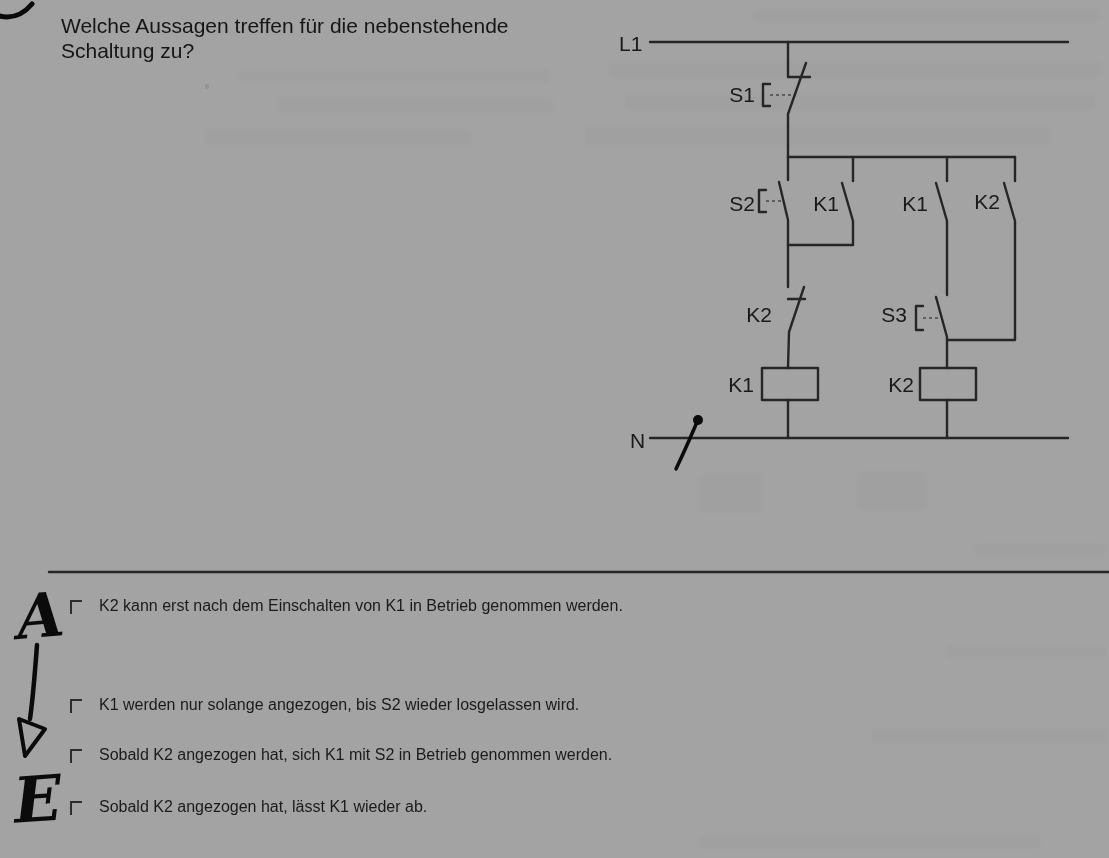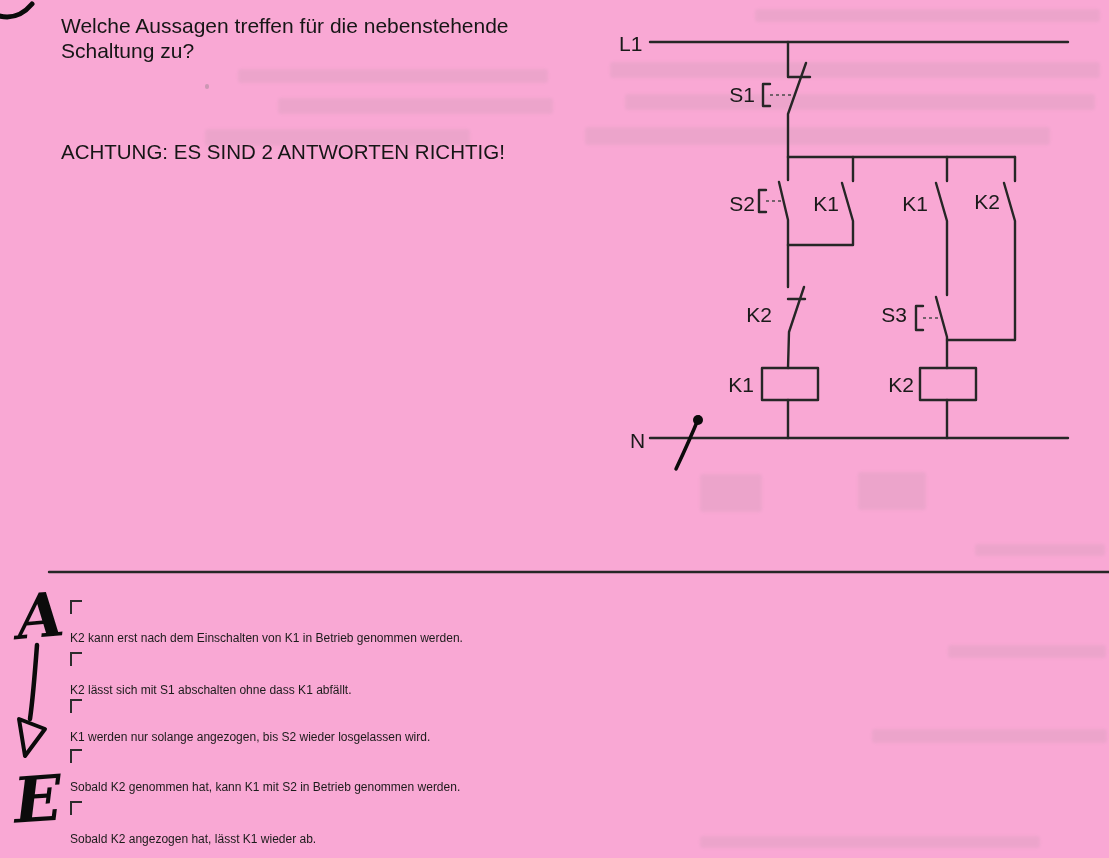--- a/index.html
+++ b/index.html
@@ -1,32 +1,32 @@
 <!DOCTYPE html>
 <html><head>
 <meta charset="utf-8">
 <style>
   html,body{margin:0;padding:0;background:#e8e8e8;}
   #page{
-    position:relative;width:1109px;height:858px;background:#f9a8d4;
+    position:relative;width:1109px;height:858px;background:#a3a3a3;
     overflow:hidden;font-family:"Liberation Sans",sans-serif;color:#1a1a1a;
   }
   
   .question{
     position:absolute;left:61px;top:13px;width:468px;
     font-size:21px;line-height:1.2;color:#161616;
   }
   .attention{
     position:absolute;left:61px;top:140px;
     font-size:20.5px;color:#161616;white-space:nowrap;
   }
   
   .option-row{
     position:absolute;left:70px;display:flex;align-items:flex-start;gap:17px;
-    font-size:12px;color:#1b1b1b;white-space:nowrap;flex-direction:column;
+    font-size:16px;color:#1b1b1b;white-space:nowrap;
   }
   .corner-box{
     display:inline-block;width:10px;height:12px;margin-top:3px;flex:0 0 auto;
     border-top:2.5px solid #2c2c2c;border-left:2.5px solid #2c2c2c;
     cursor:pointer;
   }
   
   .ghost{
     position:absolute;background:#8a8a8a;opacity:.11;filter:blur(1.5px);
     border-radius:3px;pointer-events:none;
@@ -54,21 +54,20 @@
   <div class="ghost" style="left:585px;top:127px;width:465px;height:18px"></div>
   <div class="ghost" style="left:700px;top:474px;width:62px;height:38px"></div>
   <div class="ghost" style="left:858px;top:472px;width:68px;height:38px"></div>
   <div class="ghost" style="left:975px;top:544px;width:130px;height:12px"></div>
   <div class="ghost" style="left:948px;top:645px;width:158px;height:13px"></div>
   <div class="ghost" style="left:872px;top:729px;width:235px;height:14px"></div>
   <div class="ghost" style="left:700px;top:836px;width:340px;height:12px"></div>
   <div class="speck" style="left:205px;top:84px;width:4px;height:5px"></div>
 
   <div class="question">Welche Aussagen treffen für die nebenstehende Schaltung zu?</div>
-  <div class="attention">ACHTUNG: ES SIND 2 ANTWORTEN RICHTIG!</div>
 
   <svg class="layer" width="1109" height="858" viewBox="0 0 1109 858">
 
     <path class="cline" d="M650,42 H1068"></path>
     <path class="cline" d="M650,438 H1068"></path>
 
     <path class="cline" d="M788,42 V77 M788,77 H810 M806,63 L788,114 M770,84 H763 V106 H770 M788,114 V157"></path>
     <path class="cdash" d="M770,95 H792"></path>
 
     <path class="cline" d="M788,157 H1015"></path>
@@ -105,31 +104,27 @@
     <text class="clabel" x="772" y="322" text-anchor="end">K2</text>
     <text class="clabel" x="907" y="322" text-anchor="end">S3</text>
     <text class="clabel" x="754" y="392" text-anchor="end">K1</text>
     <text class="clabel" x="914" y="392" text-anchor="end">K2</text>
   </svg>
 
   <div class="option-row" style="top:597px">
     <span class="corner-box"></span>
     <span>K2 kann erst nach dem Einschalten von K1 in Betrieb genommen werden.</span>
   </div>
-  <div class="option-row" style="top:649px">
-    <span class="corner-box"></span>
-    <span>K2 lässt sich mit S1 abschalten ohne dass K1 abfällt.</span>
-  </div>
   <div class="option-row" style="top:696px">
     <span class="corner-box"></span>
     <span>K1 werden nur solange angezogen, bis S2 wieder losgelassen wird.</span>
   </div>
   <div class="option-row" style="top:746px">
     <span class="corner-box"></span>
-    <span>Sobald K2 genommen hat, kann K1 mit S2 in Betrieb genommen werden.</span>
+    <span>Sobald K2 angezogen hat, sich K1 mit S2 in Betrieb genommen werden.</span>
   </div>
   <div class="option-row" style="top:798px">
     <span class="corner-box"></span>
     <span>Sobald K2 angezogen hat, lässt K1 wieder ab.</span>
   </div>
 
   <svg class="layer" width="1109" height="858" viewBox="0 0 1109 858">
     <path class="pen" stroke-width="5" d="M-4,15 C8,19 21,17 32,4"></path>
     <path class="pen" stroke-width="3.5" d="M699,417 C693,432 684,452 676,469"></path>
     <circle cx="698" cy="420" r="5" fill="#0b0b0b"></circle>

